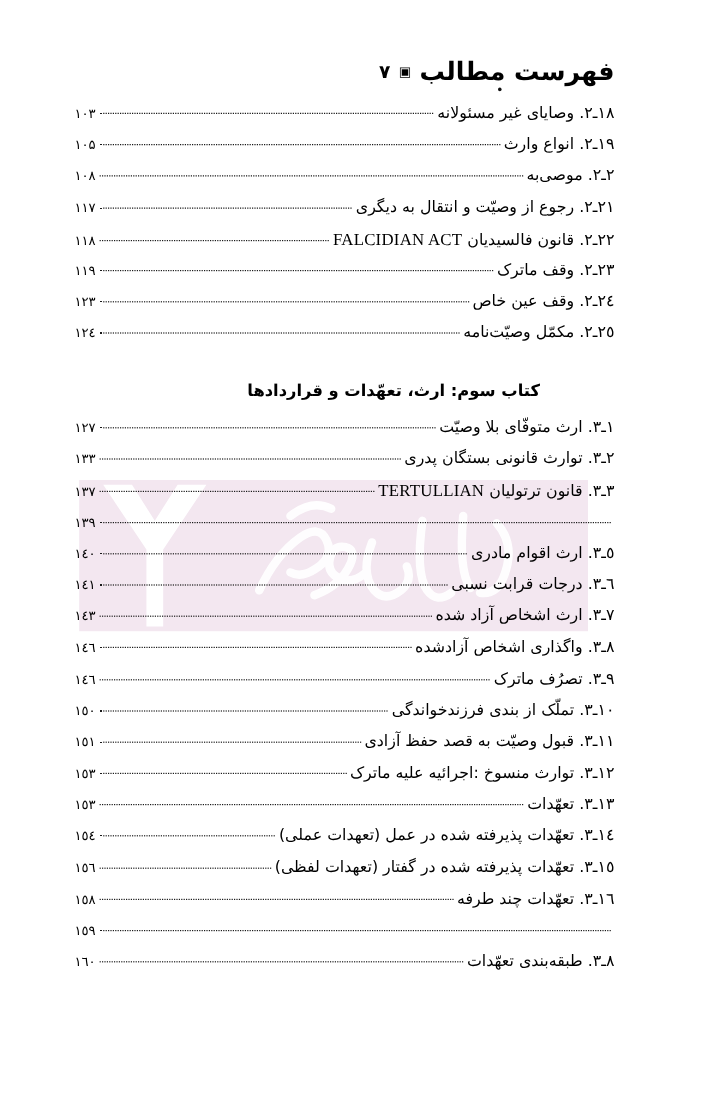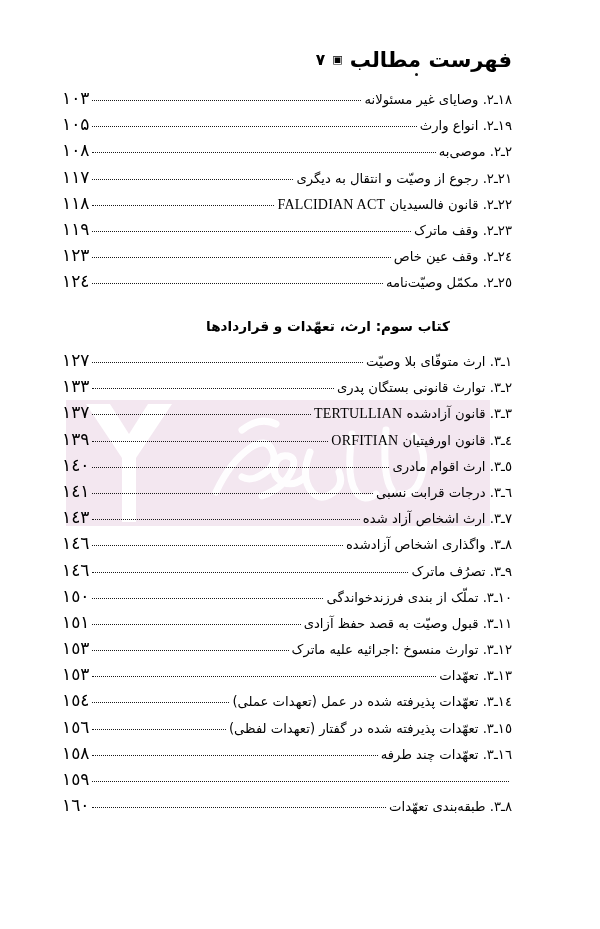--- a/index.html
+++ b/index.html
@@ -100,21 +100,21 @@
     flex: 1 1 auto;
     position: relative;
     top: -3px;
     margin: 0 3px 0 3px;
     border-bottom: 1px dotted #1a1a1a;
     min-width: 10px;
     height: 1px;
   }
   .toc-page {
     flex: 0 0 auto;
-    font-size: 17px;
+    font-size: 11px;
     text-align: left;
     direction: rtl;
   }
 
   
   #part-heading {
     position: absolute;
     top: 318px;
     right: 0;
     left: 0;
@@ -204,26 +204,25 @@
         <span class="toc-label"><span>۱ـ۳.</span> <span>ارث متوفّای بلا وصیّت</span></span>
         <span class="toc-leader"></span>
         <span class="toc-page">۱۲۷</span>
       </div>
       <div class="toc-row">
         <span class="toc-label"><span>۲ـ۳.</span> <span>توارث قانونی بستگان پدری</span></span>
         <span class="toc-leader"></span>
         <span class="toc-page">۱۳۳</span>
       </div>
       <div class="toc-row">
-        <span class="toc-label"><span>۳ـ۳.</span> <span>قانون آزادشده</span> <span class="lat">TERTULLIAN</span></span>
+        <span class="toc-label"><span>۳ـ۳.</span> <span>قانون ترتولیان</span> <span class="lat">TERTULLIAN</span></span>
         <span class="toc-leader"></span>
         <span class="toc-page">۱۳۷</span>
       </div>
       <div class="toc-row">
-        <span class="toc-label"><span>٤ـ۳.</span> <span>قانون اورفیتیان</span> <span class="lat">ORFITIAN</span></span>
         <span class="toc-leader"></span>
         <span class="toc-page">۱۳۹</span>
       </div>
       <div class="toc-row">
         <span class="toc-label"><span>٥ـ۳.</span> <span>ارث اقوام مادری</span></span>
         <span class="toc-leader"></span>
         <span class="toc-page">۱٤۰</span>
       </div>
       <div class="toc-row">
         <span class="toc-label"><span>٦ـ۳.</span> <span>درجات قرابت نسبی</span></span>

